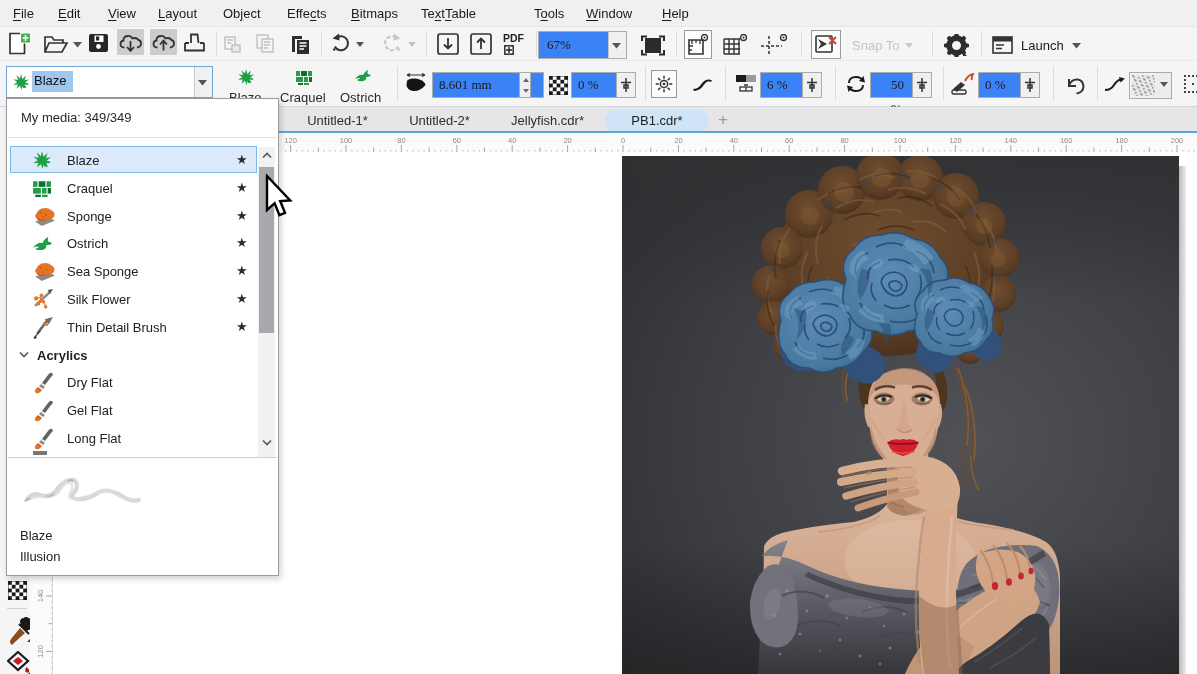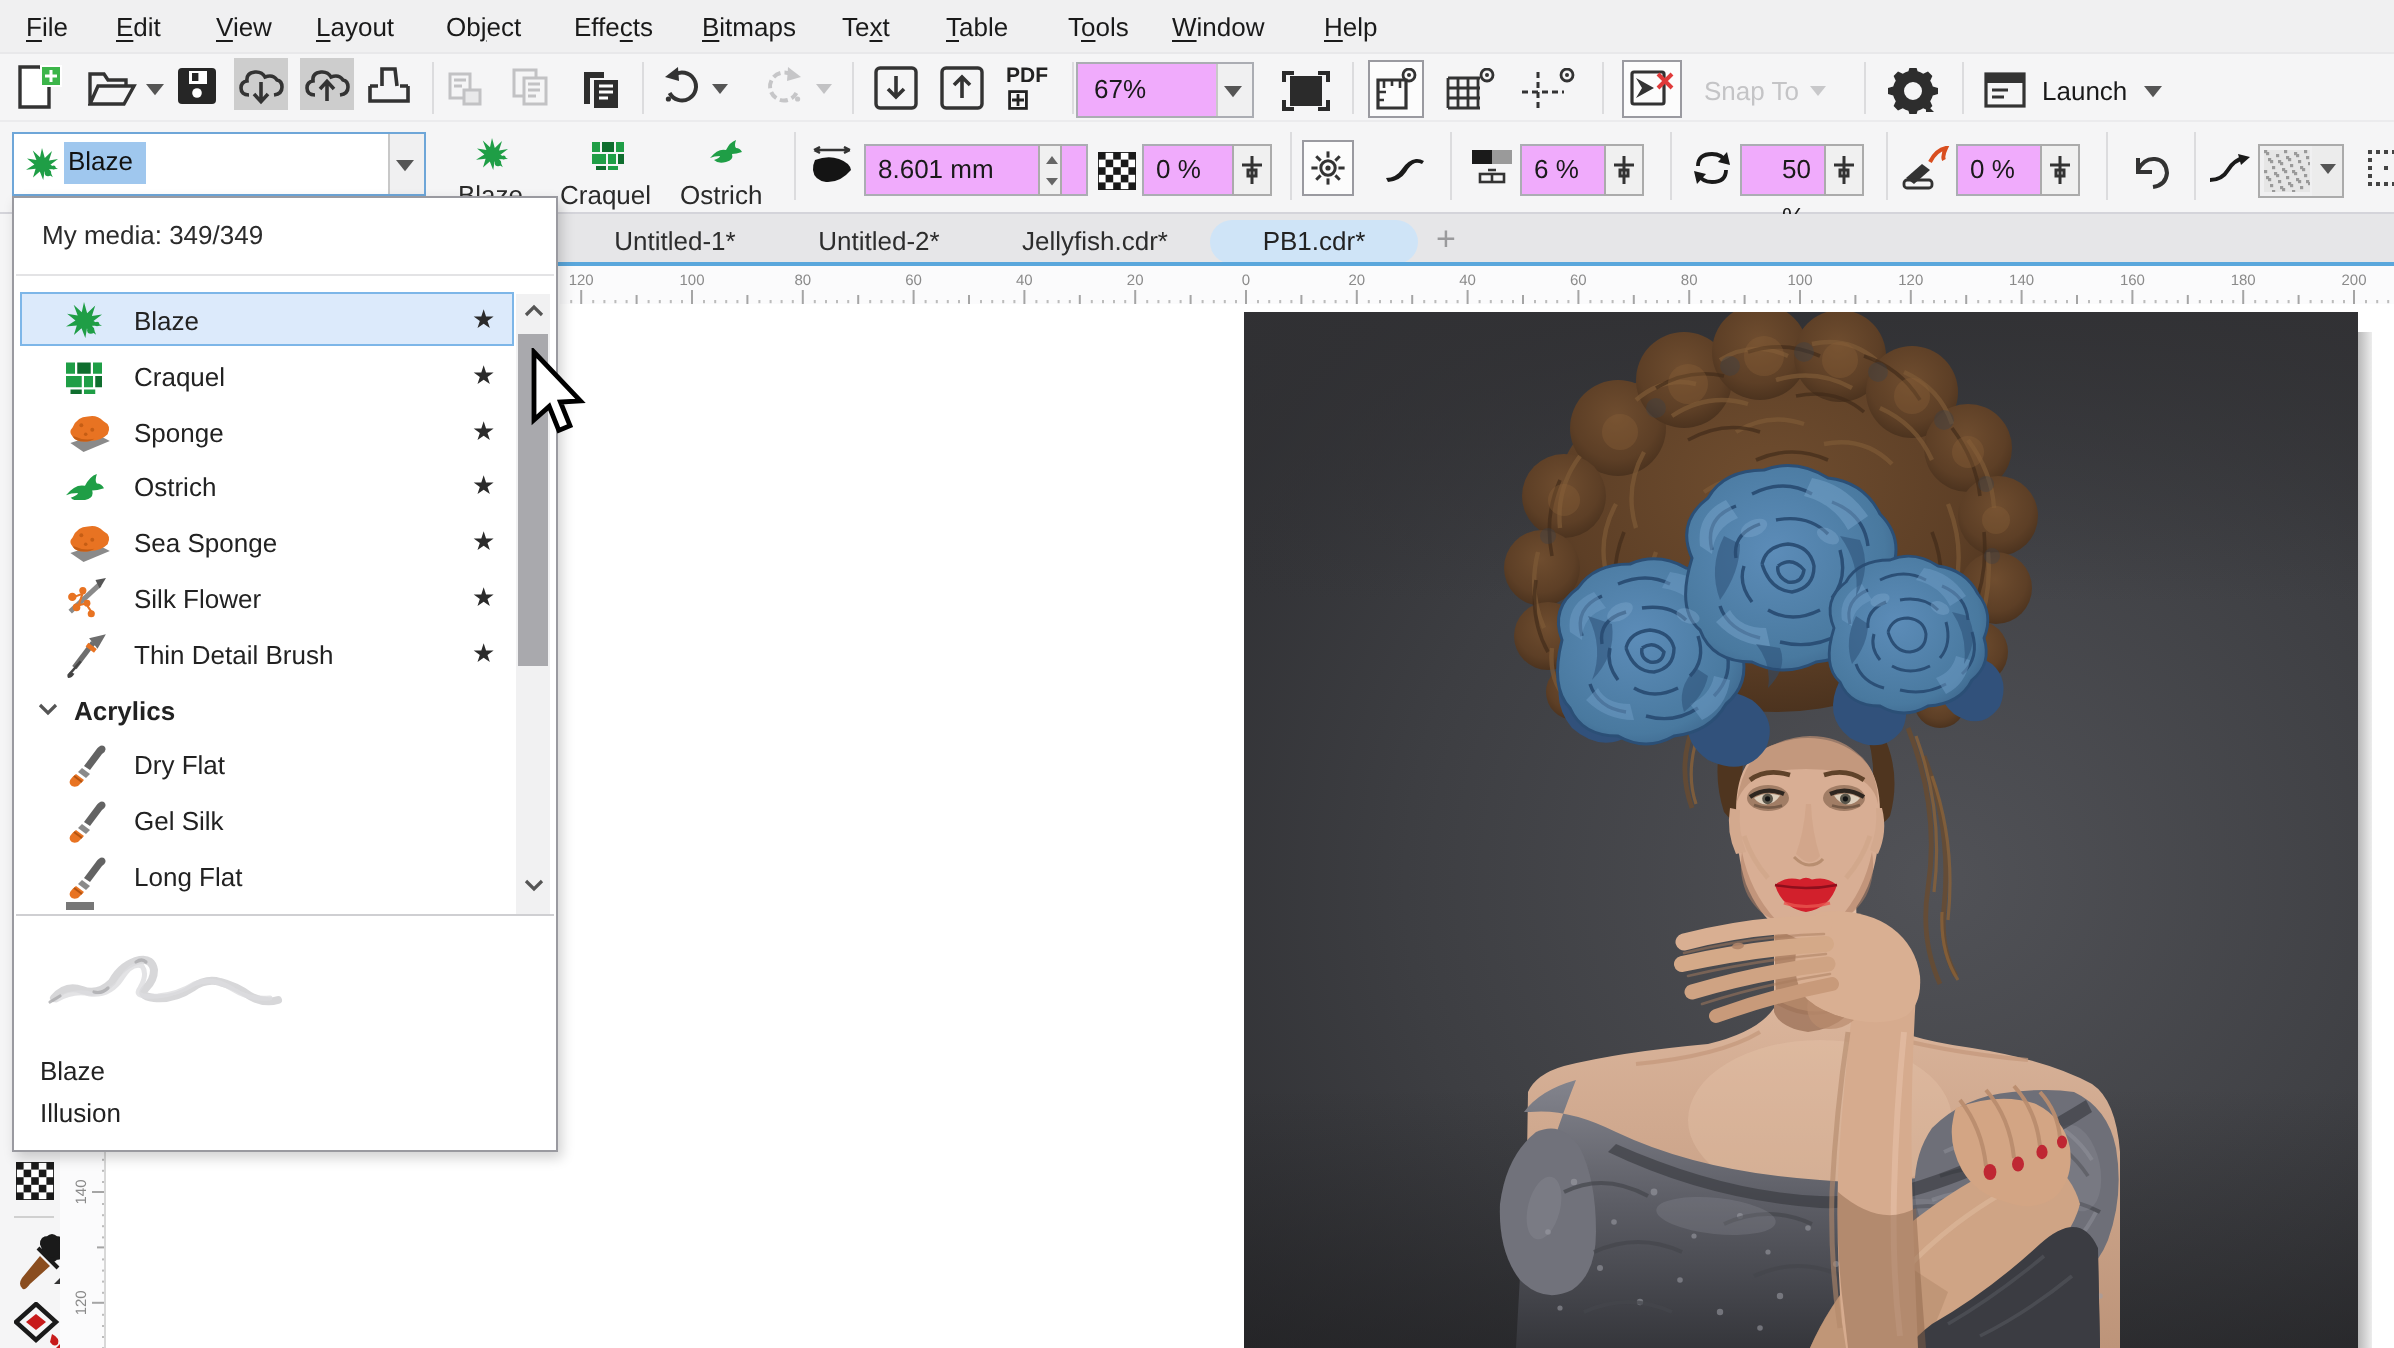--- a/index.html
+++ b/index.html
@@ -12,37 +12,37 @@
 .sep{position:absolute;width:1px;background:#dcdcde;}
 .tabbar{left:0;top:107px;width:1197px;height:26px;background:#e6e6e8;}
 .tab{position:absolute;top:3px;height:22px;font-size:13px;color:#2d2d2d;text-align:center;line-height:22px;}
 .tab.active{background:#cfe4f7;color:#222;}
 .blueline{position:absolute;left:0;top:24px;width:1197px;height:2px;background:#5aa7dc;}
 .hruler{left:280px;top:133px;width:917px;height:19px;background:#fbfbfc;border-bottom:1px solid #d8d8d8;}
 .vruler{left:30px;top:133px;width:23px;height:541px;background:#fbfbfc;border-right:1px solid #d8d8d8;}
 .canvas{left:53px;top:152px;width:1144px;height:522px;background:#ffffff;}
 .ltools{left:0;top:107px;width:30px;height:567px;background:#f5f5f6;}
 .panel{left:6px;top:98px;width:273px;height:478px;background:#fff;border:1px solid #9a9aa0;box-shadow:2px 3px 6px rgba(0,0,0,0.18);}
-.in{position:absolute;background:#f0abfc;border:1px solid #abadb3;font-size:13px;color:#1a1a1a;}
+.in{position:absolute;background:#3b82f6;border:1px solid #abadb3;font-size:13px;color:#1a1a1a;font-family:Liberation Serif, serif;}
 .spinbtn{position:absolute;background:#f0f0f0;border:1px solid #ababab;}
 .ic{position:absolute;}
 .lbl{position:absolute;font-size:13px;color:#2a2a2a;}
 .row-t{position:absolute;font-size:13px;color:#222;}
 .star{position:absolute;font-size:13px;color:#2b2b2b;}
 </style></head><body>
 <div class="abs menubar">
 <span style="left:13px"><u>F</u>ile</span>
 <span style="left:58px"><u>E</u>dit</span>
 <span style="left:108px"><u>V</u>iew</span>
 <span style="left:158px"><u>L</u>ayout</span>
 <span style="left:223px">Ob<u>j</u>ect</span>
 <span style="left:287px">Effe<u>c</u>ts</span>
 <span style="left:351px"><u>B</u>itmaps</span>
 <span style="left:421px">Te<u>x</u>t</span>
-<span style="left:473px"><u>T</u>able</span>
+<span style="left:445px"><u>T</u>able</span>
 <span style="left:534px">T<u>o</u>ols</span>
 <span style="left:586px"><u>W</u>indow</span>
 <span style="left:662px"><u>H</u>elp</span>
 </div>
 <div class="abs tb1"></div>
 <div class="abs" style="left:117px;top:29px;width:27px;height:26px;background:#cdcdcd"></div>
 <div class="abs" style="left:150px;top:29px;width:27px;height:26px;background:#cdcdcd"></div>
 <div class="abs in" style="left:538px;top:31px;width:89px;height:28px;line-height:26px;padding-left:8px">67%</div>
 <div class="abs" style="left:608px;top:32px;width:18px;height:26px;background:#f0f0f1;border-left:1px solid #c8c8c8"></div>
 <div class="abs" style="left:684px;top:30px;width:28px;height:29px;background:#fcfcfc;border:1px solid #9a9aa0"></div>
@@ -1158,21 +1158,21 @@
 <div class="row-t" style="left:60px;top:276px">Dry Flat</div>
 
 <svg class="ic" style="left:26px;top:300px" width="21" height="23" viewBox="0 0 21 23" preserveAspectRatio="none">
       <g>
         <path d="M9 12 L15 4 Q17 1 19 2 Q21 4 18 6 L12 14 Z" fill="#636363"></path>
         <path d="M8 13 L12 16 L10 18 L6 15 Z" fill="#8a8a8a"></path>
         <path d="M5 16 L9 19 L6 22 Q3 23 2 21 Q1 19 5 16 Z" fill="#e87322"></path>
         <path d="M4 17 L8 20" stroke="#b55410" stroke-width="1"></path>
       </g>
     </svg>
-<div class="row-t" style="left:60px;top:304px">Gel Silk</div>
+<div class="row-t" style="left:60px;top:304px">Gel Flat</div>
 
 <svg class="ic" style="left:26px;top:328px" width="21" height="23" viewBox="0 0 21 23" preserveAspectRatio="none">
       <g>
         <path d="M9 12 L15 4 Q17 1 19 2 Q21 4 18 6 L12 14 Z" fill="#636363"></path>
         <path d="M8 13 L12 16 L10 18 L6 15 Z" fill="#8a8a8a"></path>
         <path d="M5 16 L9 19 L6 22 Q3 23 2 21 Q1 19 5 16 Z" fill="#e87322"></path>
         <path d="M4 17 L8 20" stroke="#b55410" stroke-width="1"></path>
       </g>
     </svg>
 <div class="row-t" style="left:60px;top:332px">Long Flat</div>

